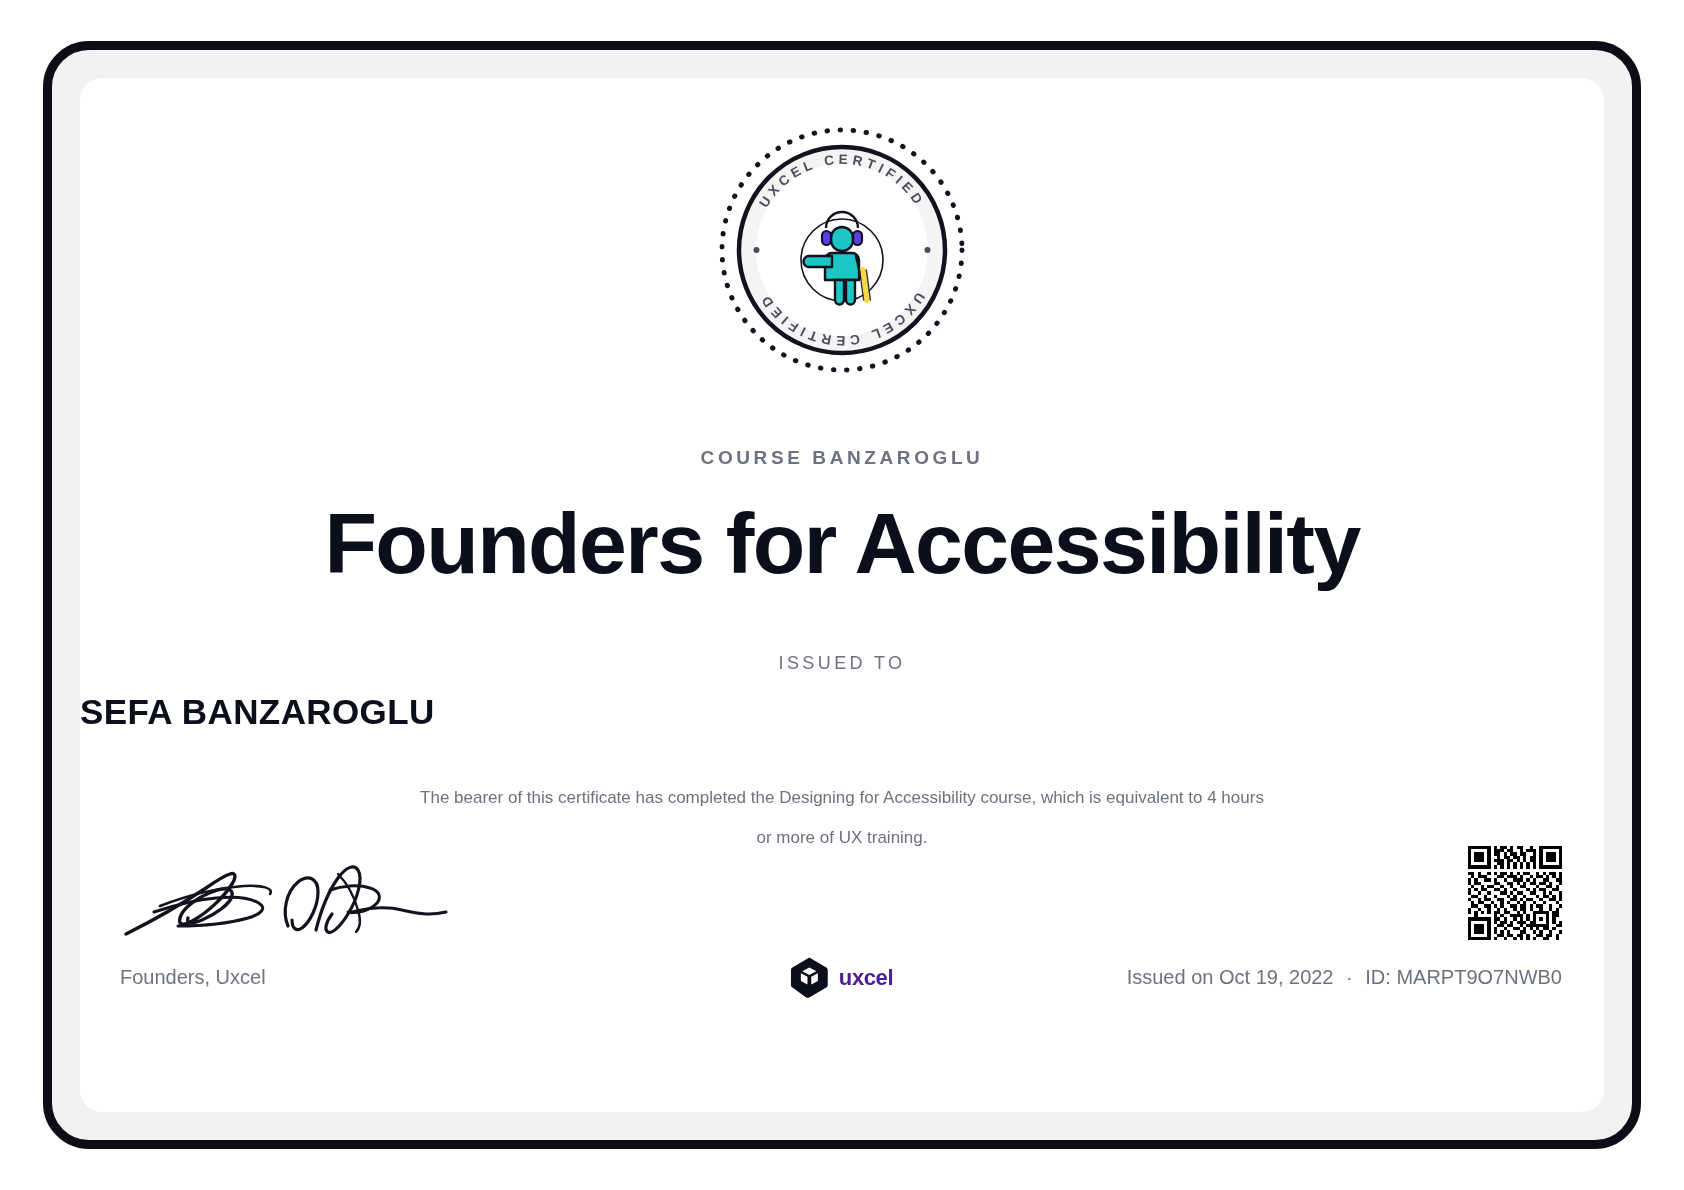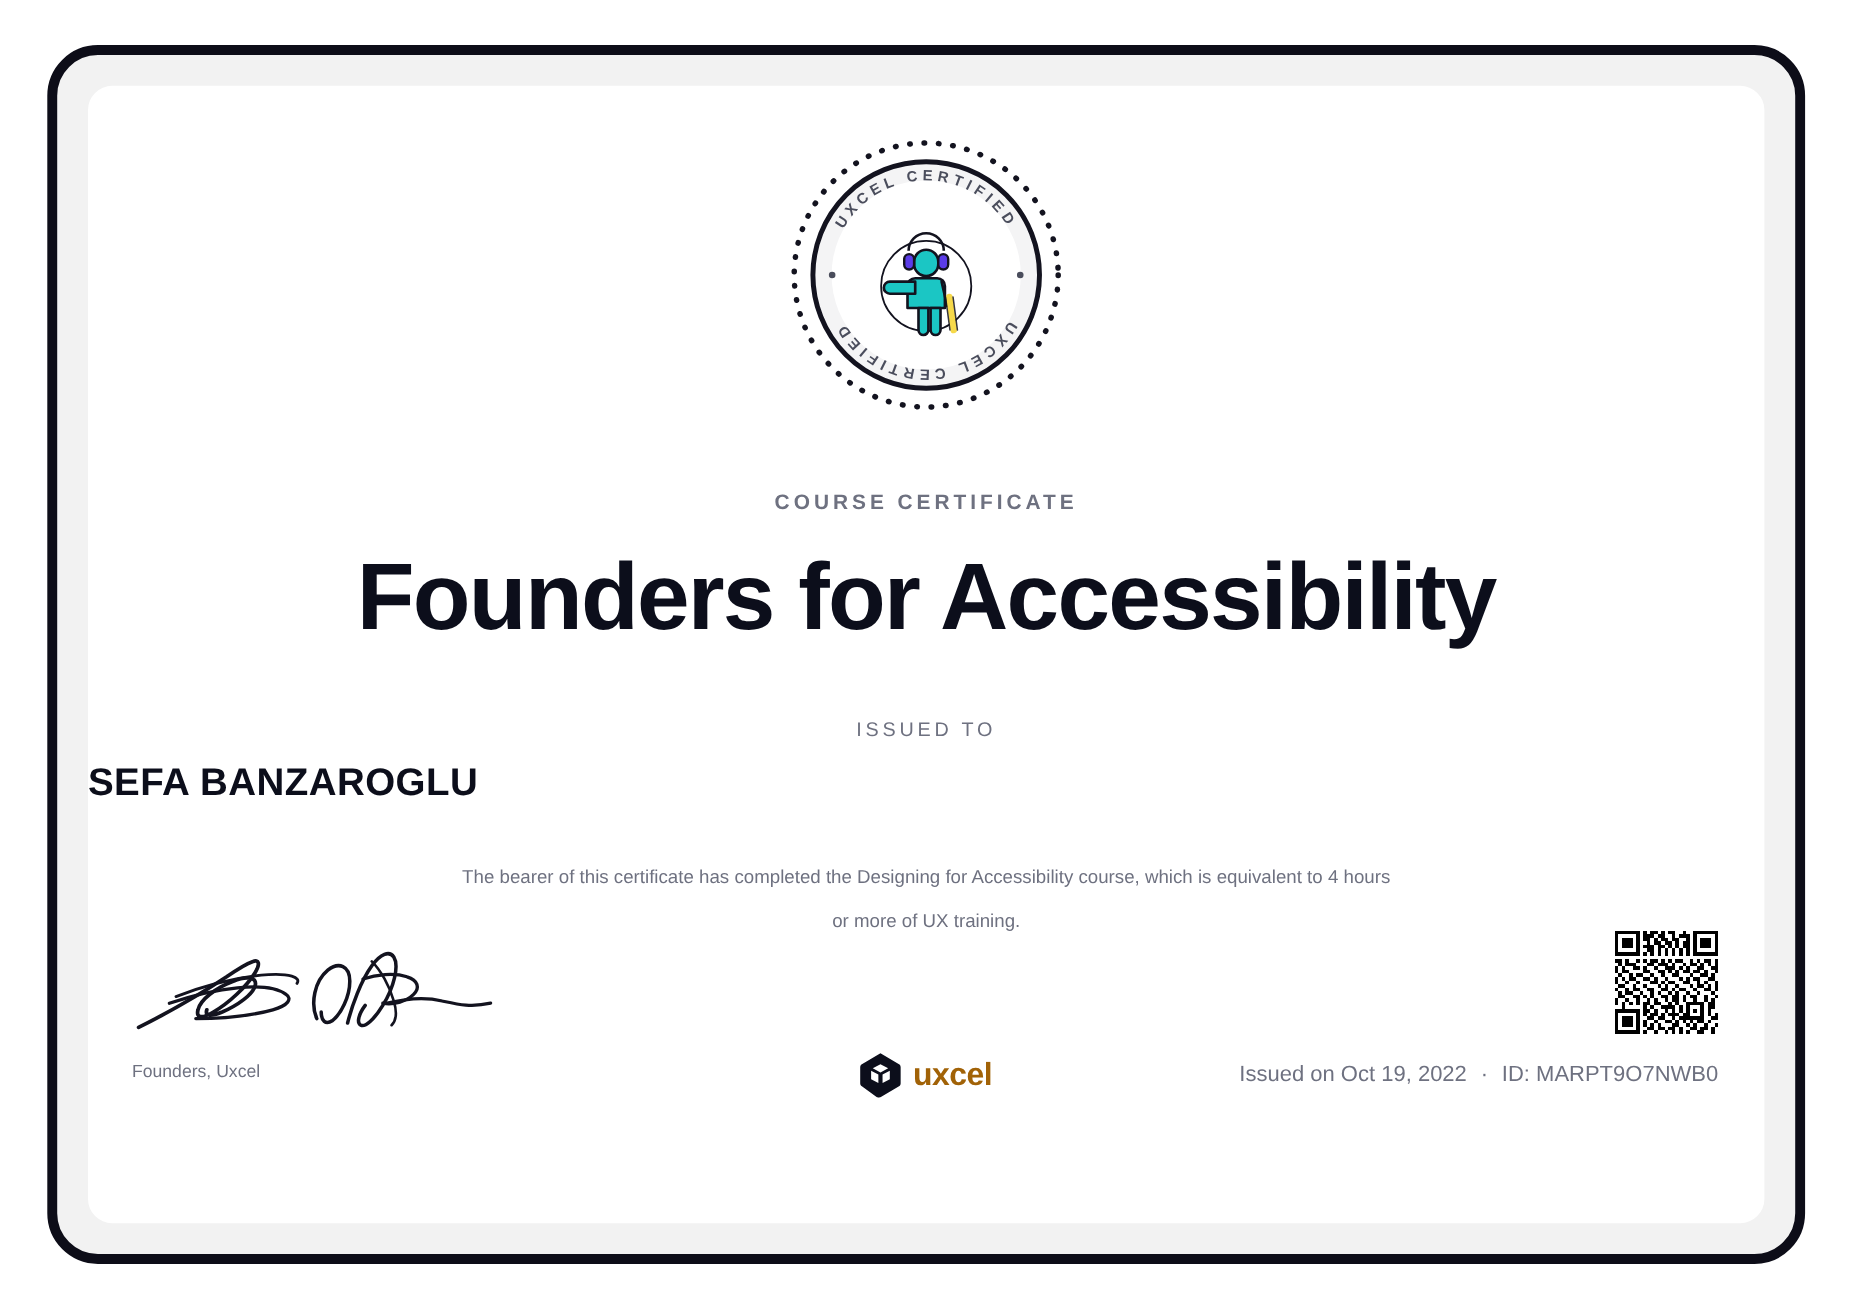--- a/index.html
+++ b/index.html
@@ -119,39 +119,39 @@
     top: 782px;
     width: 330px;
     height: 90px;
   }
   .signatures svg { display: block; width: 330px; height: 90px; }
 
   .founders-label {
     position: absolute;
     left: 40px;
     top: 888px;
-    font-size: 16px;
+    font-size: 20px;
     color: #6E7180;
   }
 
   .brand {
     position: absolute;
     left: 50%;
     top: 879px;
     transform: translateX(-50%);
     display: flex;
     align-items: center;
     gap: 11px;
   }
   .brand-mark { width: 37px; height: 41px; display: block; }
   .brand-word {
-    font-size: 29px;
+    font-size: 22px;
     font-weight: 700;
     letter-spacing: -0.4px;
-    color: #a16207;
+    color: #4c1d95;
   }
 
   .issue-meta {
     position: absolute;
     right: 42px;
     top: 888px;
     font-size: 20px;
     color: #6E7180;
     white-space: nowrap;
   }
@@ -216,21 +216,21 @@
             <path d="M -7,18 v 20 a 4.5,4.5 0 0 0 9,0 v -20 z" fill="#1BC6C4" stroke="#13131F" stroke-width="2.4" stroke-linejoin="round"></path>
             <path d="M 4,18 v 20 a 4.5,4.5 0 0 0 9,0 v -20 z" fill="#1BC6C4" stroke="#13131F" stroke-width="2.4" stroke-linejoin="round"></path>
 
             <path d="M 21,8 l 4,30" stroke="#F6D94A" stroke-width="6" stroke-linecap="round" fill="none"></path>
             <path d="M 21,8 l 4,30" stroke="#13131F" stroke-width="1.4" stroke-linecap="round" fill="none" opacity="0.85" transform="translate(3.4,0)"></path>
             <path d="M 21,8 l 4,30" stroke="#13131F" stroke-width="1.4" stroke-linecap="round" fill="none" opacity="0.85" transform="translate(-3.4,0)"></path>
           </g>
         </svg>
       </div>
 
-      <div class="kicker">COURSE CERTIFICATE</div>
+      <div class="kicker">COURSE BANZAROGLU</div>
 
       <h1 class="course-title">Founders for Accessibility</h1>
 
       <div class="issued-to-label">ISSUED TO</div>
 
       <div class="recipient">SEFA BANZAROGLU</div>
 
       <p class="blurb">The bearer of this certificate has completed the Designing for Accessibility course, which is equivalent to 4 hours or more of UX training.</p>
 
       <div class="signatures">

